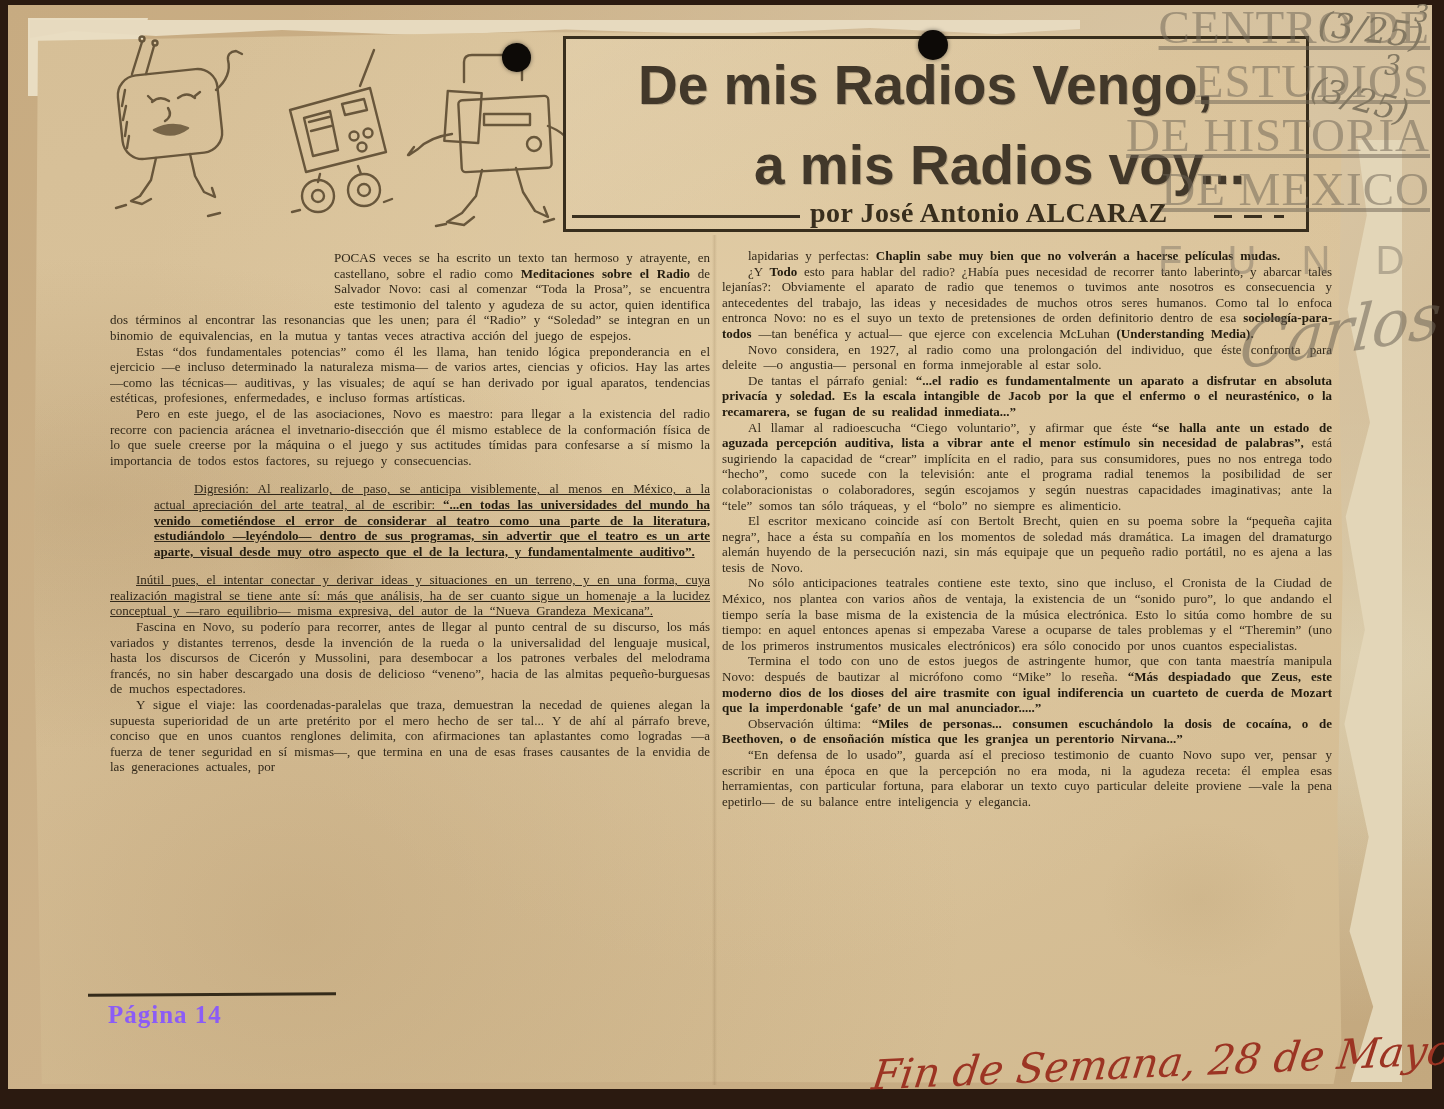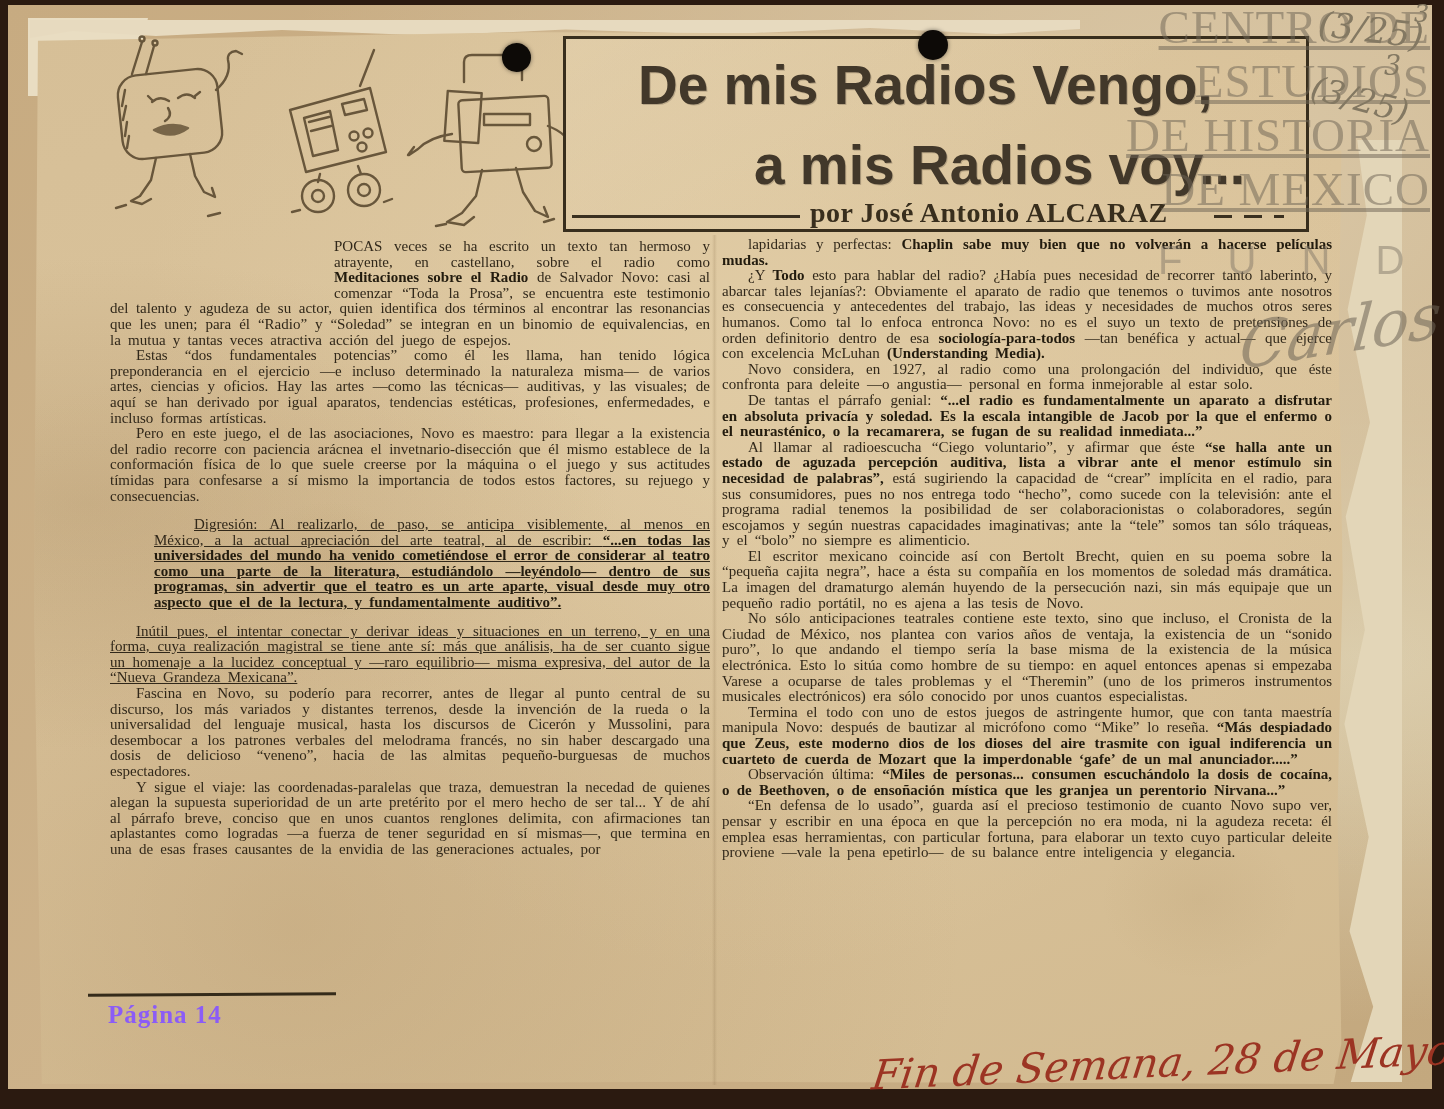--- a/index.html
+++ b/index.html
@@ -80,22 +80,22 @@
     position:absolute;left:244px;top:158px;font-size:28px;font-weight:bold;
     color:#382e1d;letter-spacing:.5px;white-space:nowrap;
   }
   .byline-dashes{position:absolute;left:648px;top:176px;width:70px;height:3px;
     background:repeating-linear-gradient(90deg,#3a3020 0 18px, rgba(0,0,0,0) 18px 30px);}
   
   .illustration{position:absolute;left:92px;top:30px;width:472px;height:202px;}
   
   .col{
     position:absolute;overflow:hidden;
-    font-size:15px;line-height:15.6px;color:#31281a;
-    text-align:justify;word-spacing:3.5px;
+    font-size:13px;line-height:15.6px;color:#31281a;
+    text-align:justify;word-spacing:3.5px;margin-top:11px;
   }
   .col.left{left:110px;top:239px;width:600px;height:752px;}
   .col.right{left:722px;top:237px;width:610px;height:818px;}
   .para{margin:0;text-indent:26px;}
   .para b{color:#221b0e;}
   .para.lede{text-indent:0;}
   .para.lede::before{content:"";float:left;width:224px;height:47px;}
   .para.inset{margin-left:44px;text-indent:40px;}
   .para.gap{margin-top:13px;text-decoration:underline;}
   .para.gapb{margin-bottom:12px;}

